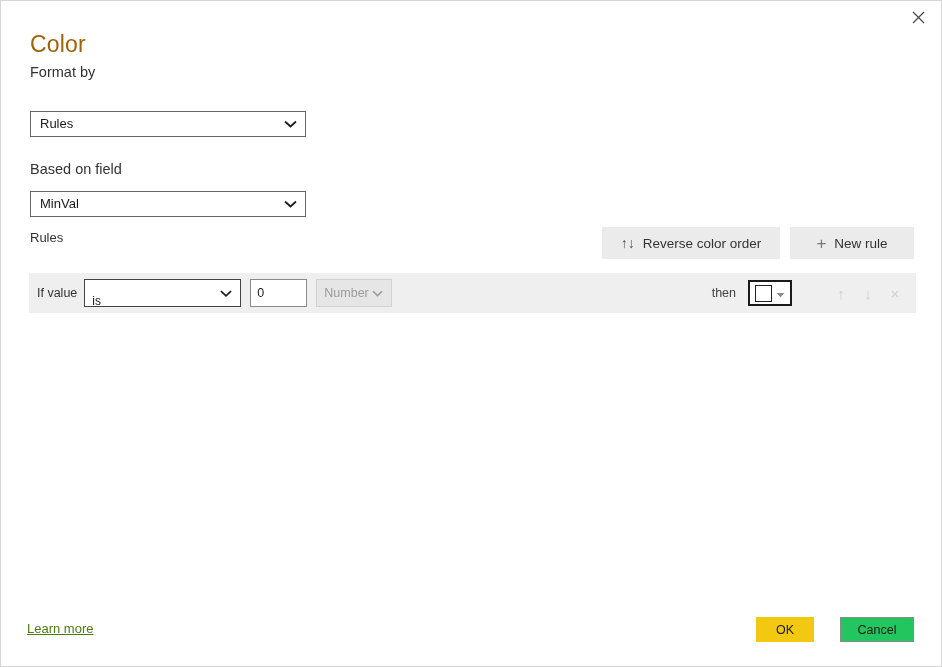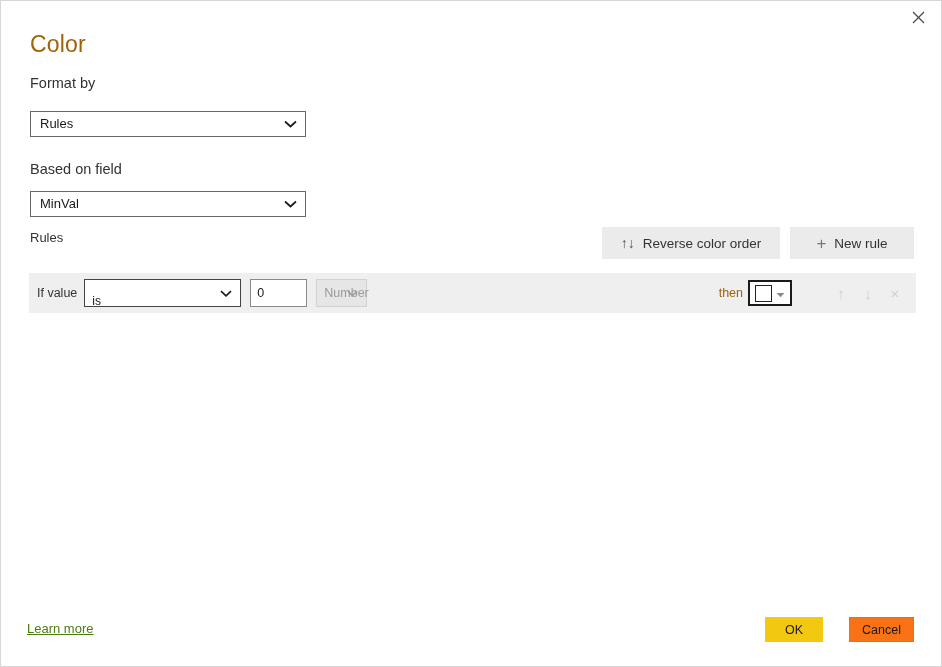--- a/index.html
+++ b/index.html
@@ -54,21 +54,21 @@
   }
 
   
   .field-label {
     position: absolute;
     font-size: 14.5px;
     color: #333333;
     line-height: 18px;
     white-space: nowrap;
   }
-  .label-format-by { left: 29px; top: 73px; }
+  .label-format-by { left: 29px; top: 62px; }
   .label-based-on  { left: 29px; top: 159px; }
   .label-rules     { left: 29px; top: 228px; font-size: 13px; color: #333333; }
 
   
   .wide-select {
     position: absolute;
     box-sizing: border-box;
     width: 276px;
     height: 26px;
     background: #ffffff;
@@ -172,21 +172,21 @@
     background: #ffffff;
     border: 1px solid #8a8a8a;
     font-family: "Liberation Sans", sans-serif;
     font-size: 12.5px;
     color: #1a1a1a;
     padding: 0 6px;
     outline: none;
   }
   .type-select {
     box-sizing: border-box;
-    width: 51px;
+    width: 76px;
     height: 28px;
     margin-left: 9px;
     background: #e6e6e6;
     border: 1px solid #d2d2d2;
     font-size: 12.5px;
     color: #9b9b9b;
     padding: 0 20px 0 7px;
     display: flex;
     align-items: center;
     position: relative;
@@ -194,22 +194,22 @@
   }
 
   .rule-right {
     margin-left: auto;
     display: flex;
     align-items: center;
     padding-right: 10px;
   }
   .then-label {
     font-size: 12.5px;
-    color: #a16207;
-    margin-right: 5px;
+    color: #404040;
+    margin-right: 12px;
     white-space: nowrap;
   }
   .swatch-btn {
     box-sizing: border-box;
     width: 44px;
     height: 26px;
     background: #ffffff;
     border: 2px solid #1a1a1a;
     display: flex;
     align-items: center;
@@ -270,23 +270,23 @@
     font-family: "Liberation Sans", sans-serif;
     font-size: 12.5px;
     color: #1a1a1a;
     cursor: pointer;
     display: flex;
     align-items: center;
     justify-content: center;
   }
   .btn-cancel {
     box-sizing: border-box;
-    width: 65px;
+    width: 74px;
     height: 25px;
-    background: #f97316;
+    background: #22c55e;
     border: 1px solid #8a8a8a;
     font-family: "Liberation Sans", sans-serif;
     font-size: 12.5px;
     color: #1a1a1a;
     cursor: pointer;
     display: flex;
     align-items: center;
     justify-content: center;
   }
 </style>

